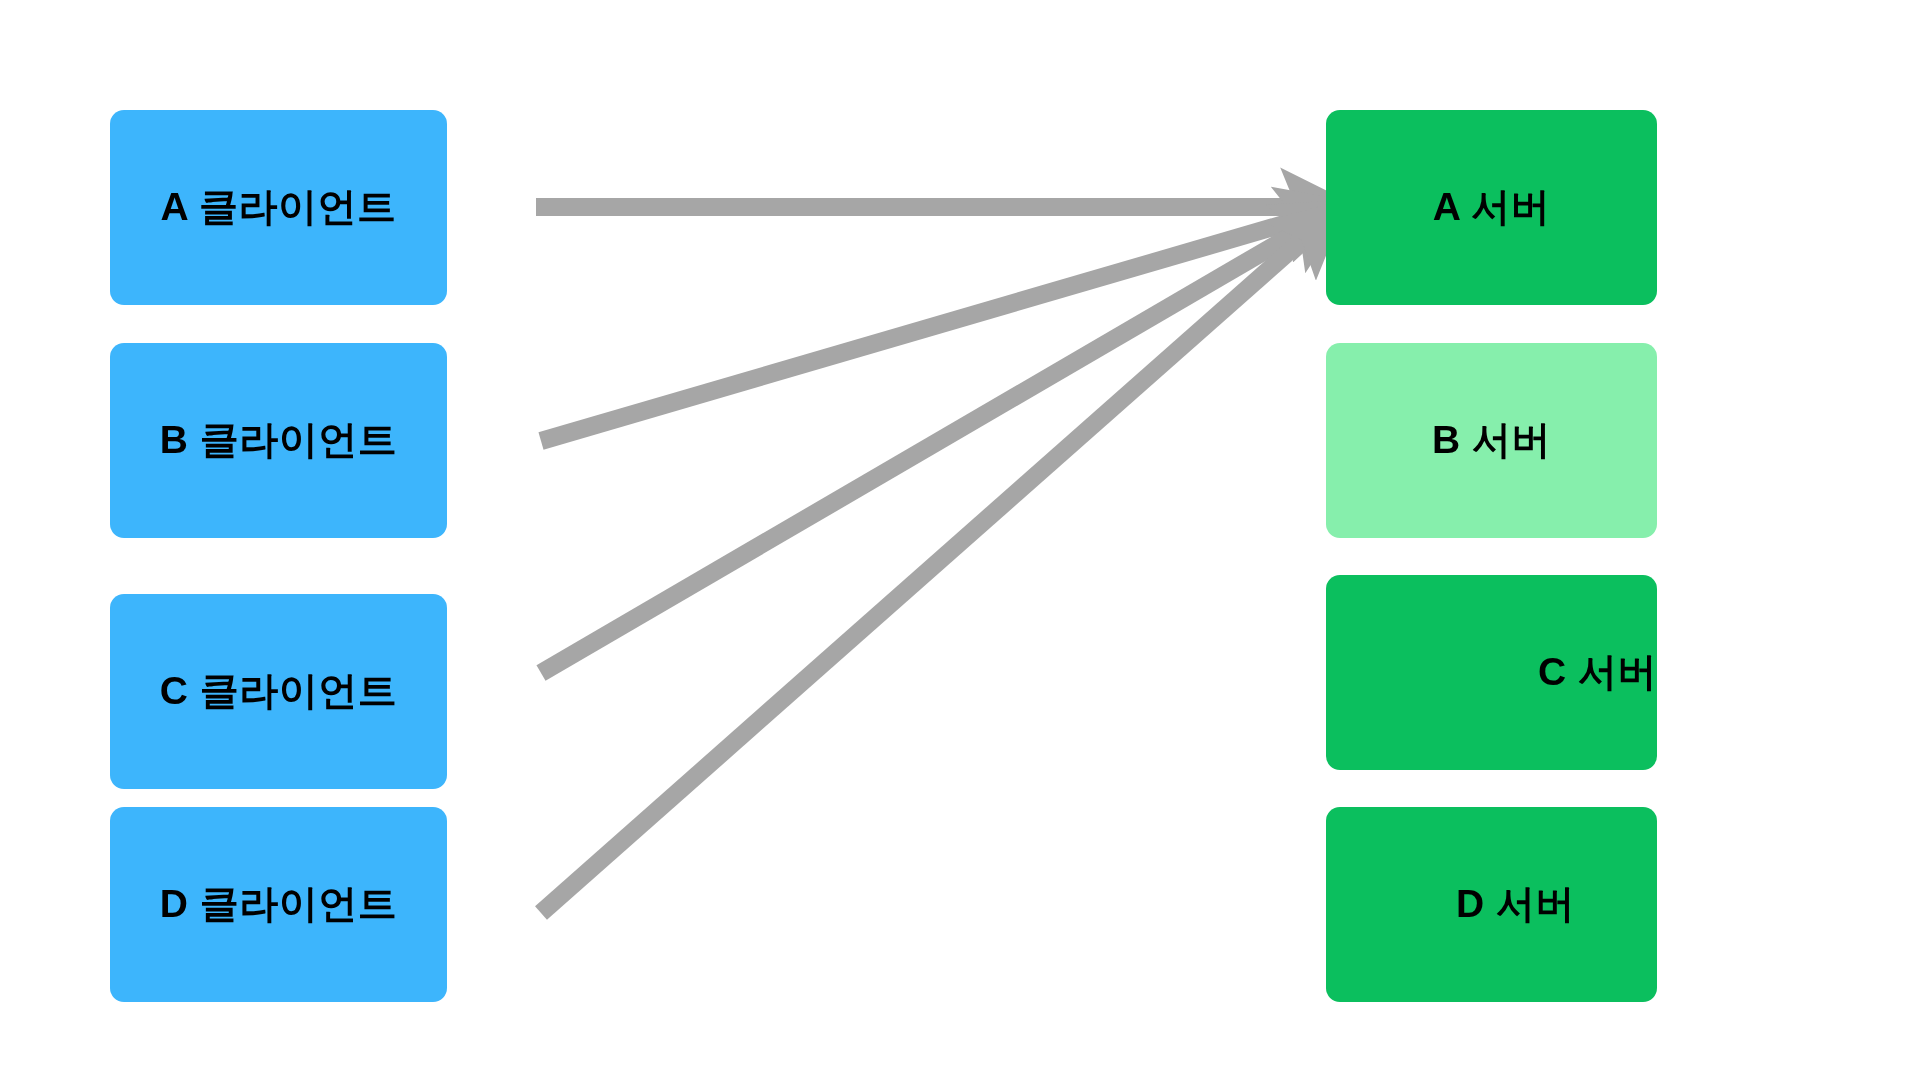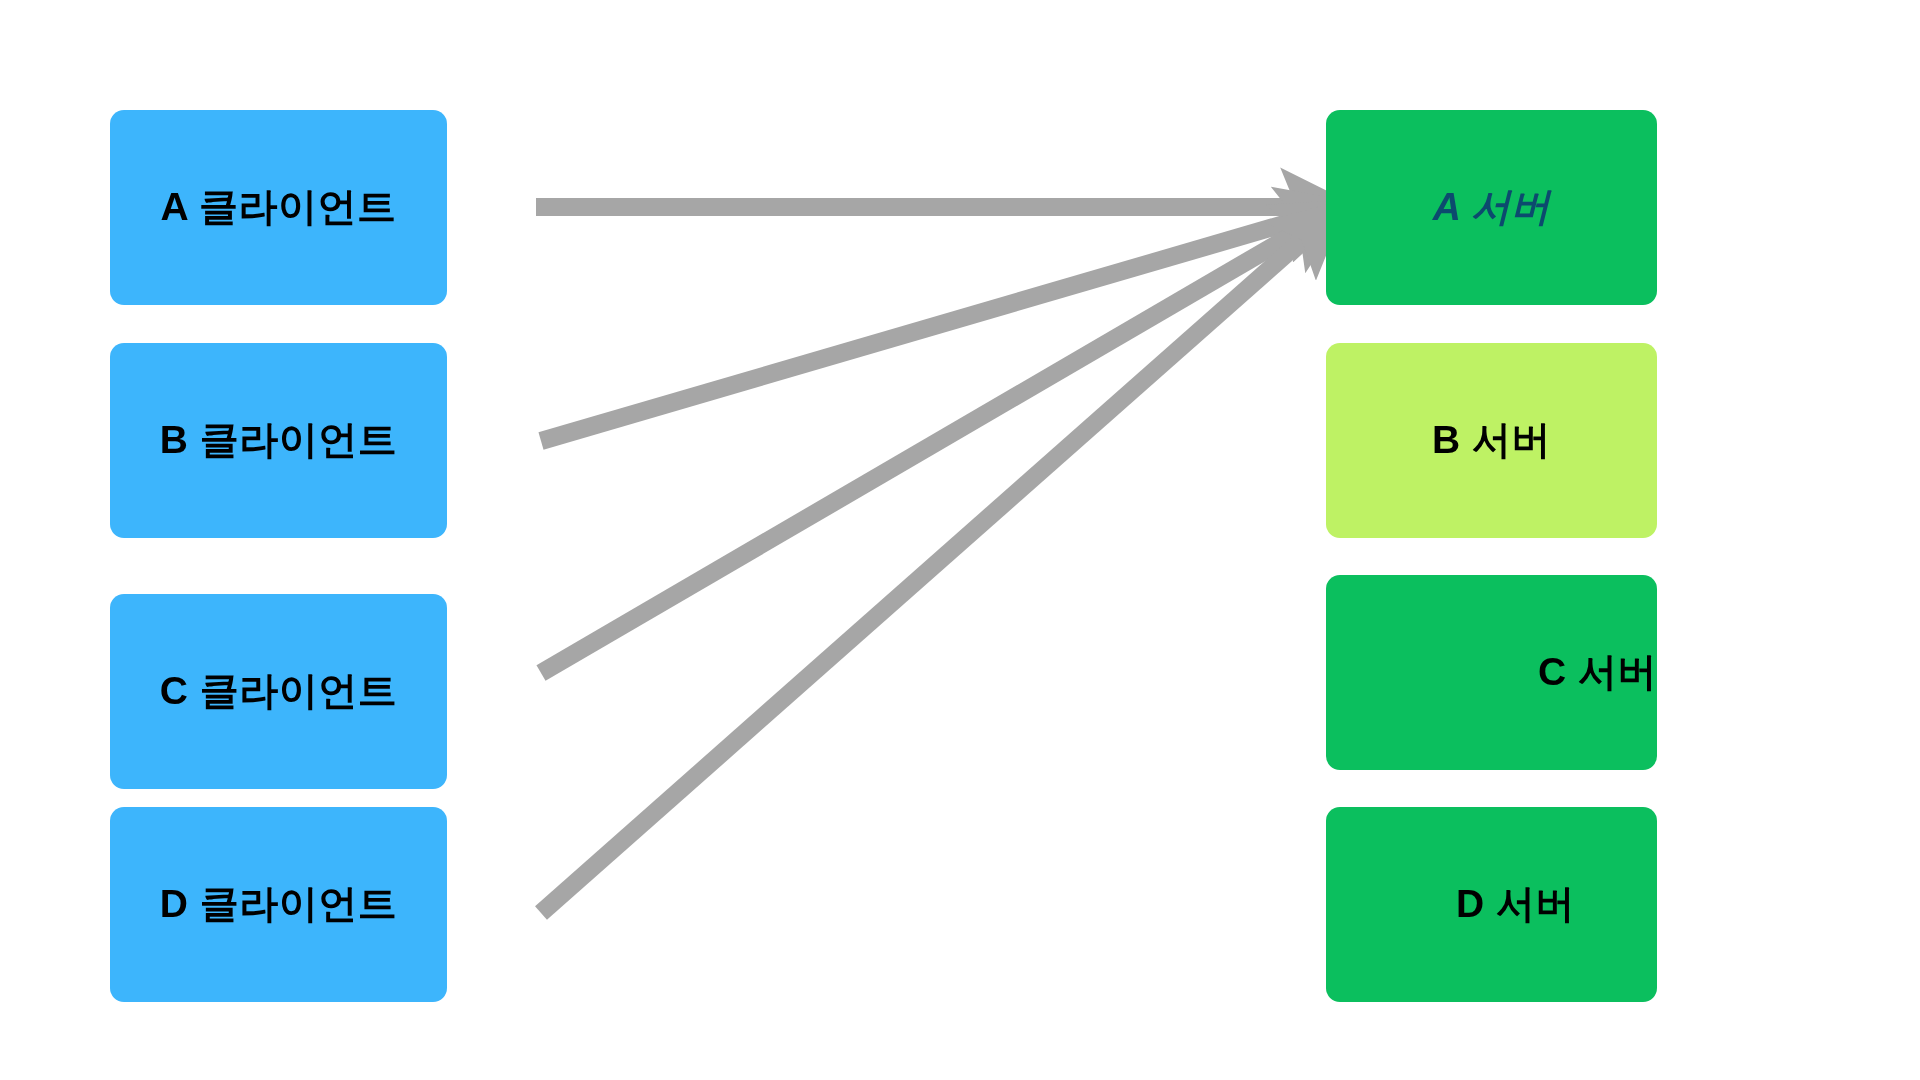--- a/index.html
+++ b/index.html
@@ -73,23 +73,23 @@
     <span class="node-label" style="color: rgb(0, 0, 0);">B 클라이언트</span>
   </div>
   <div class="node-box client-box" style="left: 110px; top: 594px; width: 337px; height: 195px; background: rgb(61, 181, 252);">
     <span class="node-label" style="color: rgb(0, 0, 0);">C 클라이언트</span>
   </div>
   <div class="node-box client-box" style="left: 110px; top: 807px; width: 337px; height: 195px; background: rgb(61, 181, 252); text-align: right;">
     <span class="node-label" style="color: rgb(0, 0, 0);">D 클라이언트</span>
   </div>
 
   <div class="node-box server-box" style="left: 1326px; top: 110px; width: 331px; height: 195px; background: rgb(11, 191, 94);">
-    <span class="node-label" style="color: #0c4a6e; font-style: italic;">A 서버</span>
+    <span class="node-label" style="color: #000000;">A 서버</span>
   </div>
-  <div class="node-box server-box" style="left: 1326px; top: 343px; width: 331px; height: 195px; background: #bef264;">
+  <div class="node-box server-box" style="left: 1326px; top: 343px; width: 331px; height: 195px; background: #86efac;">
     <span class="node-label" style="color: rgb(0, 0, 0);">B 서버</span>
   </div>
   <div class="node-box server-box" style="left: 1326px; top: 575px; width: 331px; height: 195px; background: rgb(11, 191, 94); justify-content: flex-end;">
     <span class="node-label" style="color: rgb(0, 0, 0);">C 서버</span>
   </div>
   <div class="node-box server-box" style="left: 1326px; top: 807px; width: 331px; height: 195px; background: rgb(11, 191, 94);">
     <span class="node-label" style="color: rgb(0, 0, 0); margin-left: 48px;">D 서버</span>
   </div>
 
 </div>

